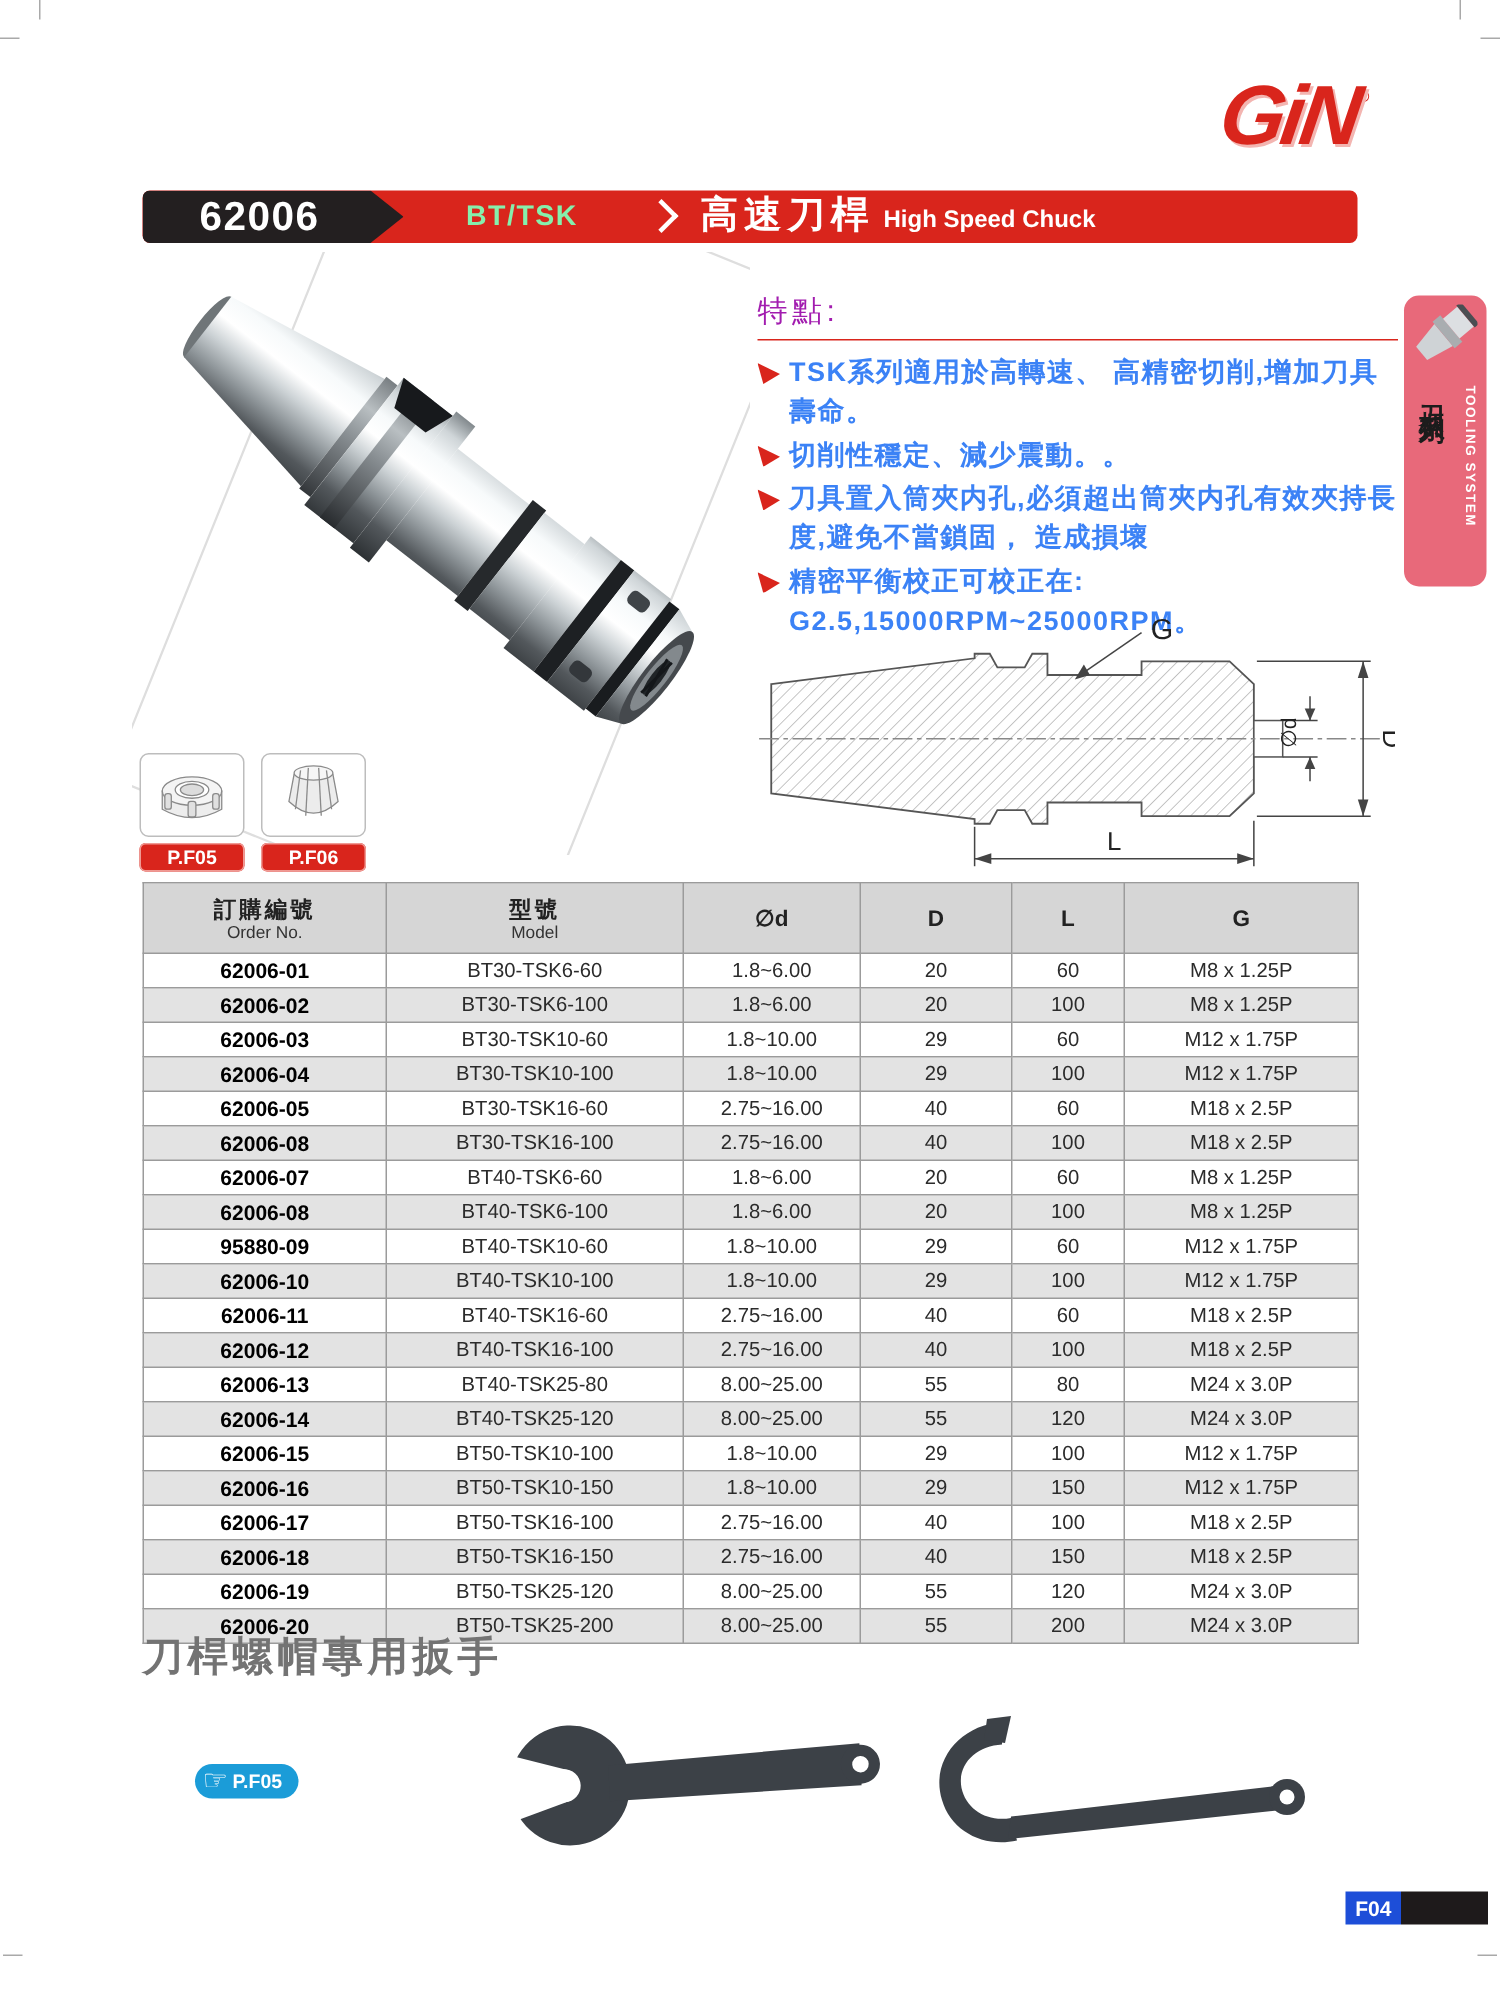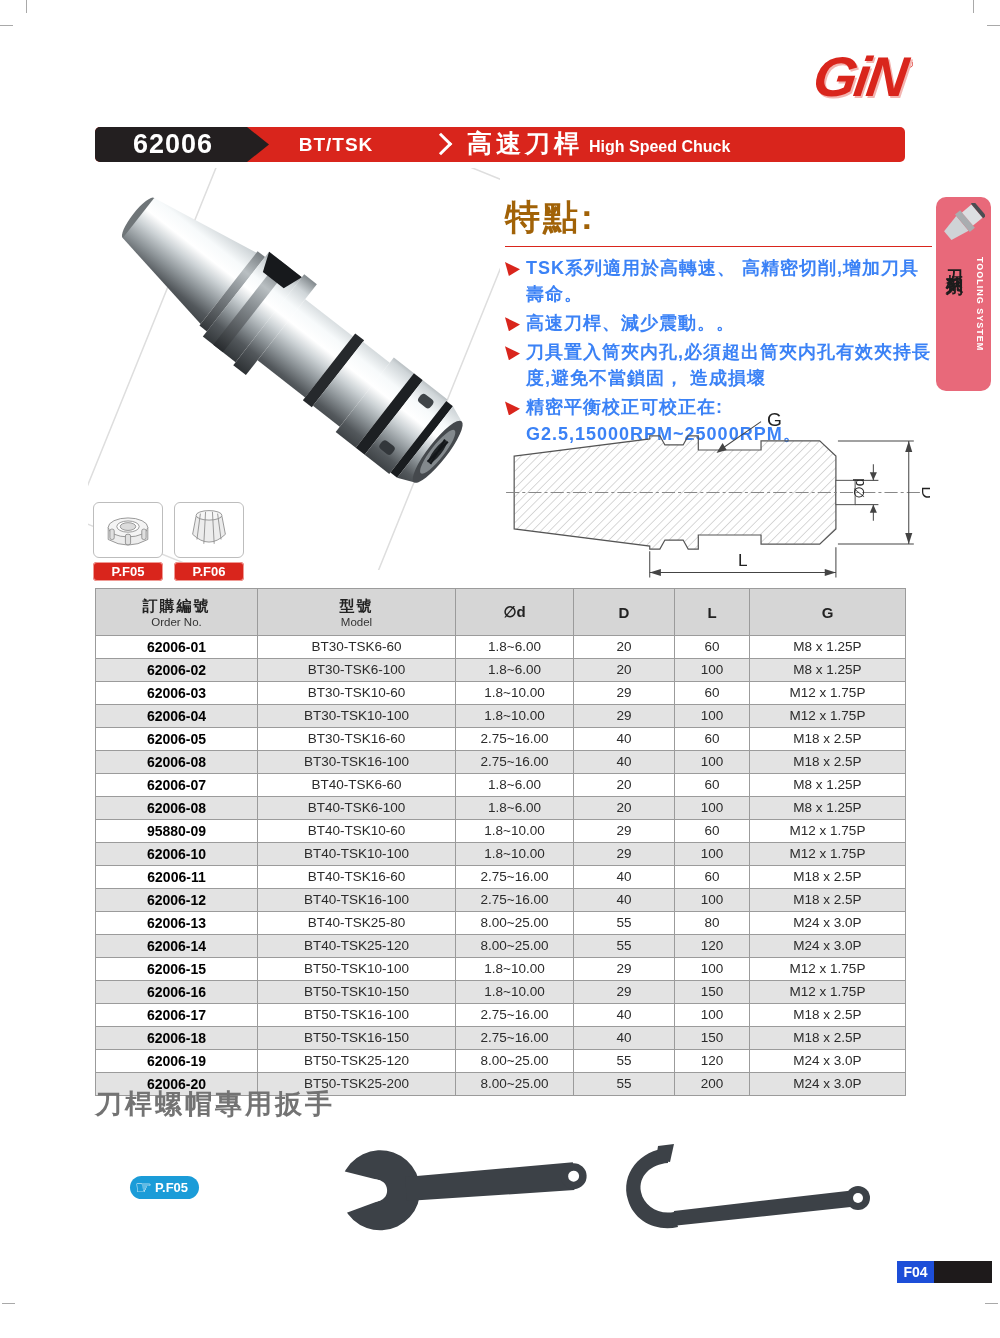--- a/index.html
+++ b/index.html
@@ -16,21 +16,21 @@
              text-shadow:2px 2px 0 #f3b5b1;}
   .logo-mark{font-size:11px;vertical-align:28px;color:#d9251c;font-style:normal;font-weight:bold;}
 
   
   .header-bar{position:absolute;left:95px;top:127px;width:810px;height:35px;
               background:#d9251c;border-radius:5px;}
   .code-block{position:absolute;left:0;top:0;width:174px;height:35px;background:#231f20;
               clip-path:polygon(0 0,152px 0,174px 50%,152px 100%,0 100%);border-radius:5px 0 0 5px;}
   .code-text{position:absolute;left:8px;top:0;width:140px;text-align:center;color:#fff;
              font-size:27px;font-weight:bold;line-height:34px;letter-spacing:1px;}
-  .series-text{position:absolute;left:176px;top:0;width:130px;text-align:center;color:#ffffff;
+  .series-text{position:absolute;left:188px;top:0;width:130px;text-align:center;color:#86efac;
                font-size:19px;font-weight:bold;line-height:35px;letter-spacing:1px;}
   .hdr-chev{position:absolute;left:338px;top:9px;width:13px;height:13px;
             border-top:3px solid #fff;border-right:3px solid #fff;transform:rotate(45deg);}
   .hdr-titles{position:absolute;left:372px;top:0;height:35px;display:flex;align-items:baseline;}
   .hdr-title-zh{color:#fff;font-size:25px;font-weight:bold;letter-spacing:4px;line-height:33px;}
   .hdr-title-en{color:#fff;font-size:16px;font-weight:bold;margin-left:6px;}
 
   
   .photo{position:absolute;left:88px;top:168px;width:412px;height:402px;}
   .photo svg{width:100%;height:100%;}
@@ -39,21 +39,21 @@
   .thumbs{position:absolute;left:93px;top:502px;display:flex;gap:11px;}
   .thumb{width:70px;}
   .thumb-box{width:68px;height:54px;border:1px solid #bdbdbd;border-radius:6px;background:#fff;
              display:flex;align-items:center;justify-content:center;}
   .thumb-badge{margin-top:4px;width:70px;height:19px;background:#d9251c;border-radius:4px;
                color:#fff;font-size:13px;font-weight:bold;text-align:center;line-height:19px;
                box-shadow:inset 0 0 0 1px #f09a94;}
 
   
   .features{position:absolute;left:505px;top:194px;width:427px;}
-  .feat-title{color:#a16207;font-size:35px;font-weight:bold;letter-spacing:3px;}
+  .feat-title{color:#a21caf;font-size:20px;font-weight:normal;letter-spacing:3px;}
   .feat-rule{border:none;border-top:1.5px solid #d9251c;margin:5px 0 8px 0;}
   .feat-item{display:flex;margin-bottom:3px;}
   .bullet{flex:0 0 15px;height:14px;margin:7px 6px 0 0;background:#d9251c;
           clip-path:polygon(0 0,100% 52%,26% 100%);}
   .ftext{font-size:18px;font-weight:600;color:#3b82f6;line-height:1.45;
          letter-spacing:1px;white-space:pre-line;}
 
   
   .drawing{position:absolute;left:500px;top:398px;width:430px;height:190px;}
   .drawing svg{width:100%;height:100%;}
@@ -209,21 +209,21 @@
     <hr class="feat-rule">
     <div class="feat-list">
 
         <div class="feat-item">
           <span class="bullet"></span>
           <span class="ftext">TSK系列適用於高轉速、 高精密切削,增加刀具壽命。</span>
         </div>
 
         <div class="feat-item">
           <span class="bullet"></span>
-          <span class="ftext">高速刀桿、減少震動。。</span>
+          <span class="ftext">切削性穩定、減少震動。。</span>
         </div>
 
         <div class="feat-item">
           <span class="bullet"></span>
           <span class="ftext">刀具置入筒夾内孔,必須超出筒夾内孔有效夾持長度,避免不當鎖固， 造成損壞</span>
         </div>
 
         <div class="feat-item">
           <span class="bullet"></span>
           <span class="ftext">精密平衡校正可校正在:

